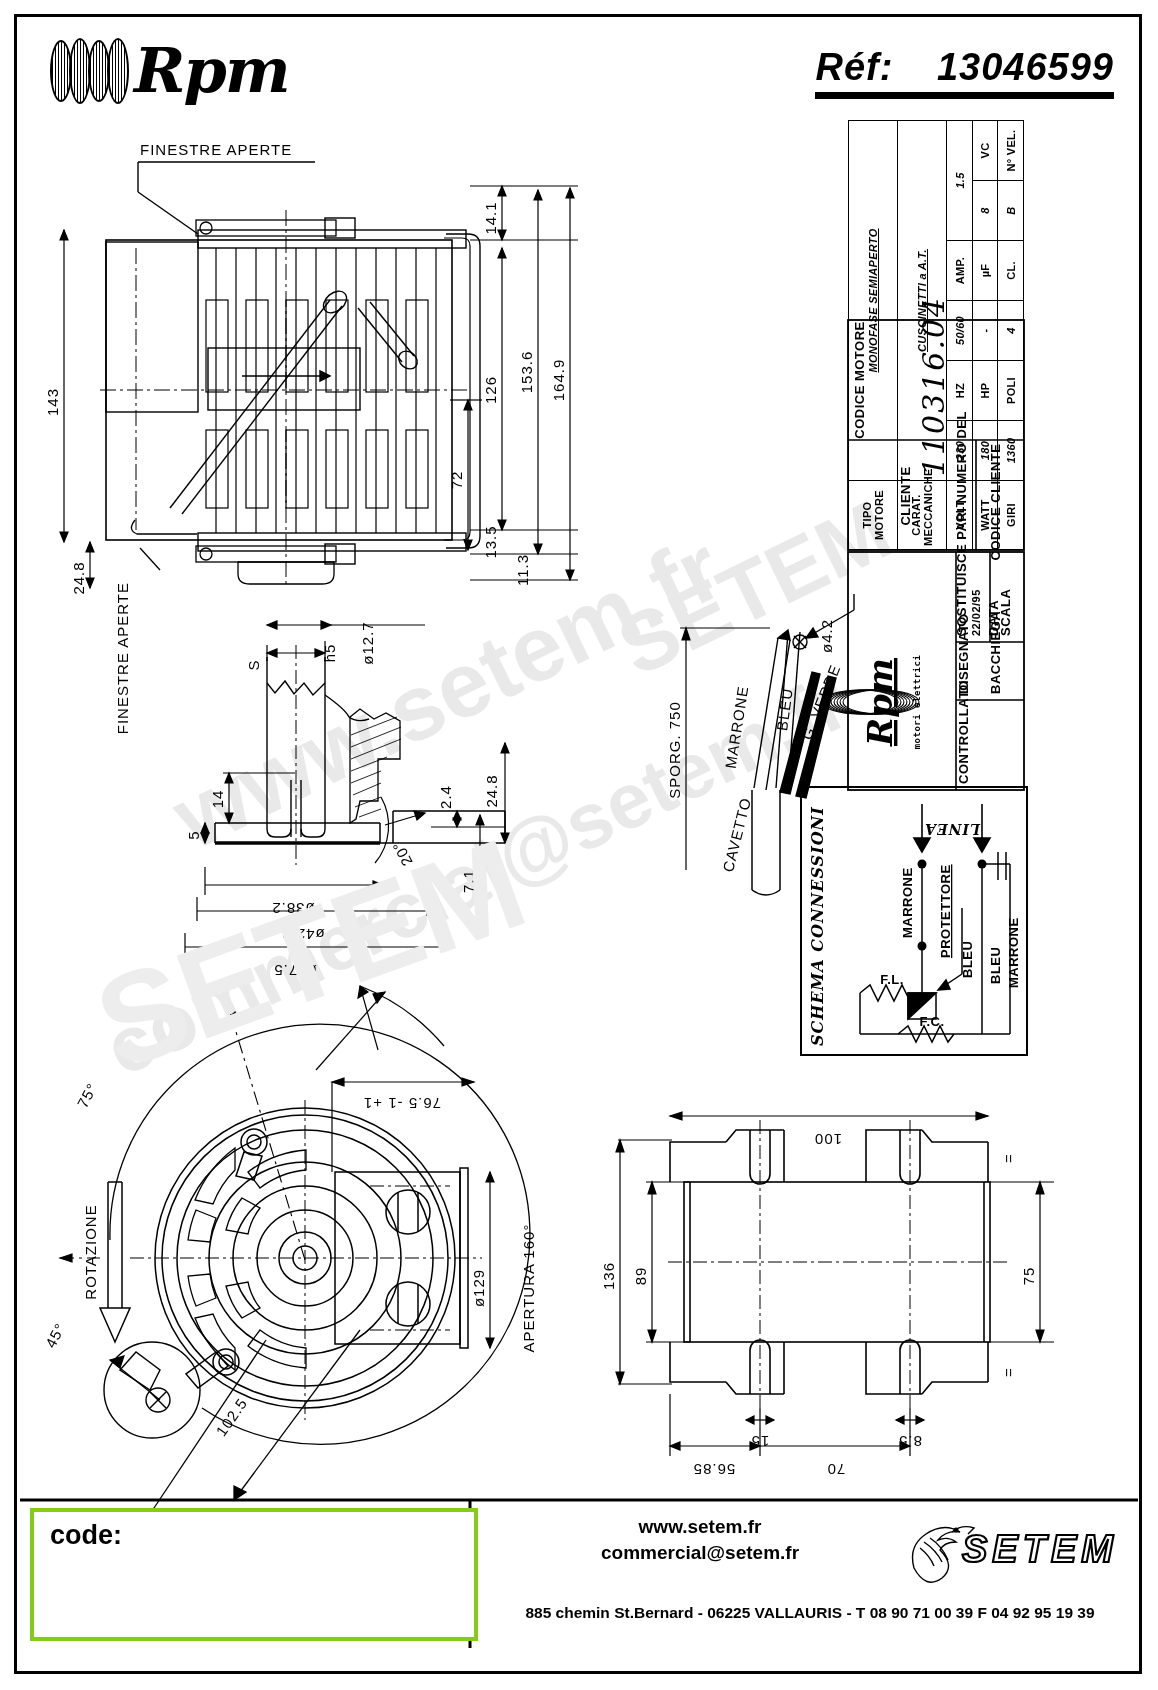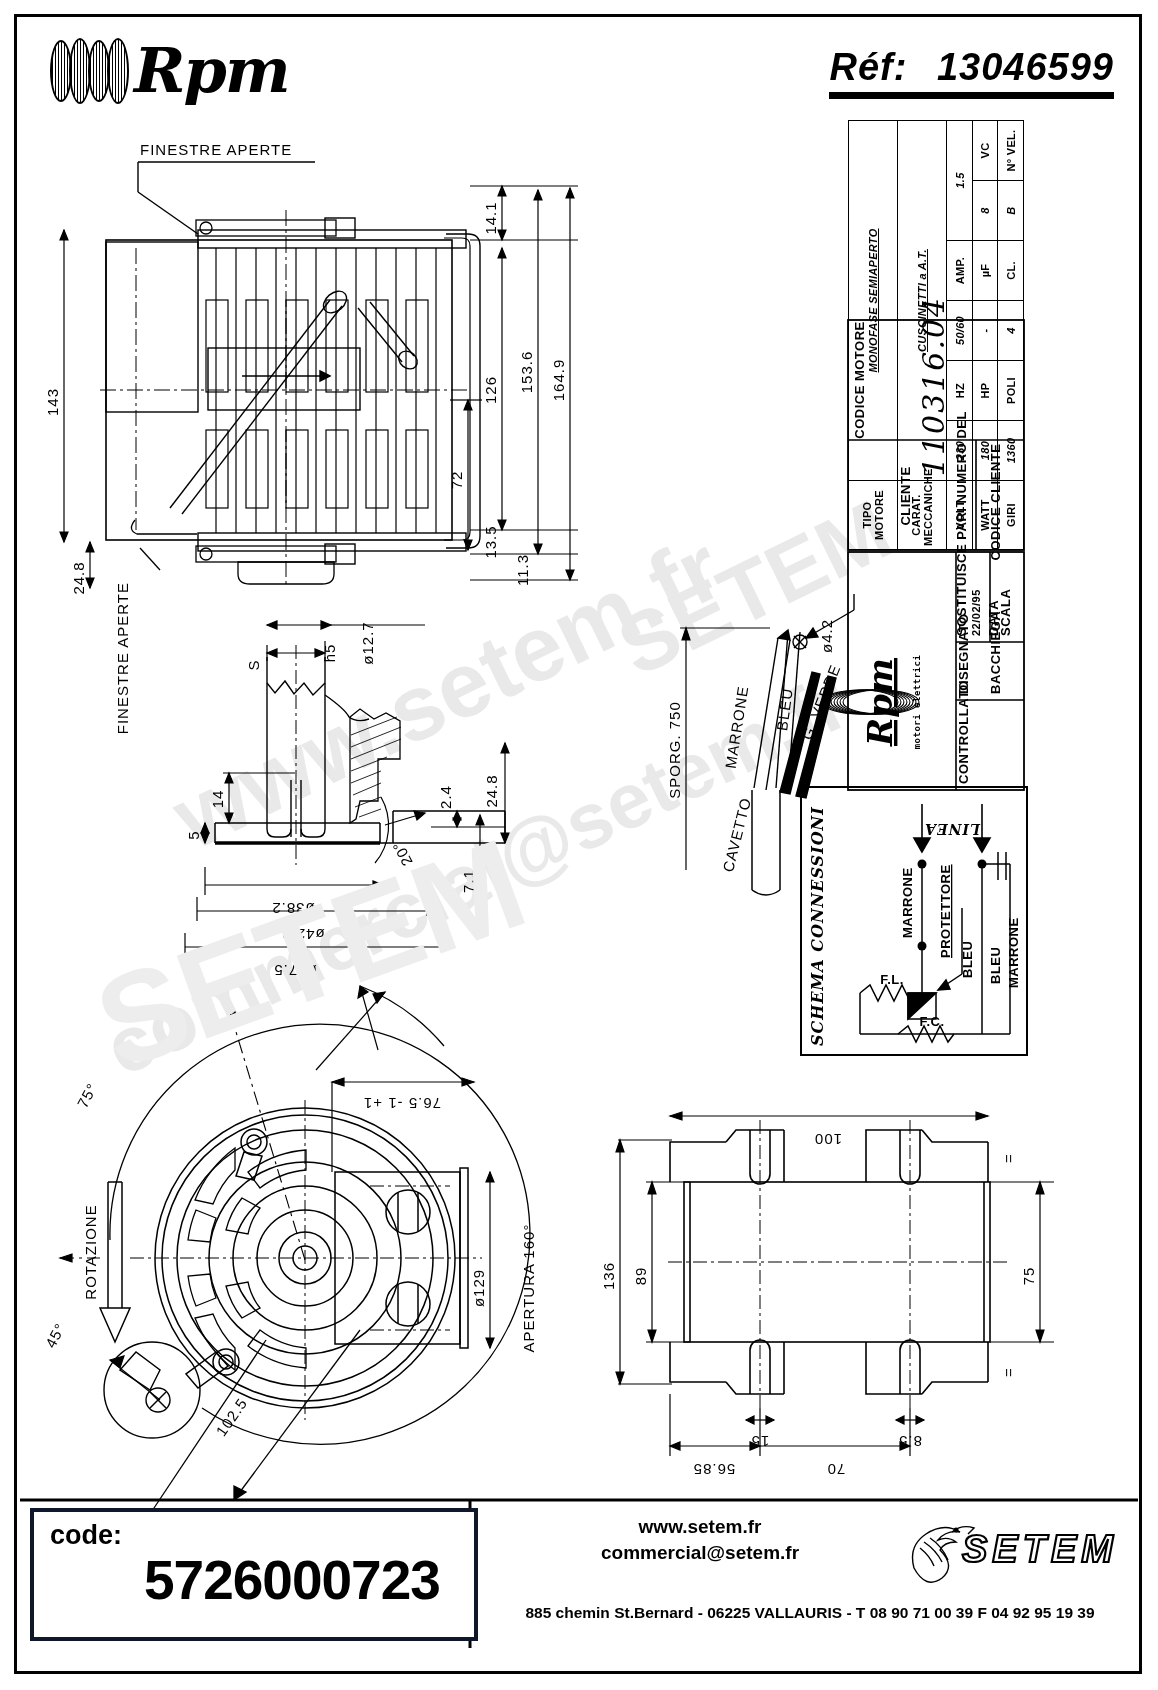--- a/index.html
+++ b/index.html
@@ -9,21 +9,21 @@
 
   
   .hdr{position:absolute;left:20px;top:20px;width:1118px;height:90px;}
   .logo-rpm{position:absolute;left:30px;top:18px;display:flex;align-items:center;}
   .coil{width:18px;height:58px;border:2px solid #000;border-radius:50%/50%;background:
       repeating-linear-gradient(to right,#000 0 1px,#fff 1px 3px);margin-right:-3px;}
   .coil.c2{height:62px;}
   .rpm-word{font-family:"DejaVu Serif",serif;font-style:italic;font-weight:700;font-size:62px;letter-spacing:-2px;margin-left:8px;line-height:0.9;}
   .ref{position:absolute;right:24px;top:26px;font-style:italic;font-weight:700;font-size:38px;
        border-bottom:7px solid #000;padding-bottom:3px;letter-spacing:1px;}
-  .ref .lbl{margin-right:18px;}
+  .ref .lbl{margin-right:32px;}
 
   
   .wm{position:absolute;color:#e9e9e9;font-weight:700;pointer-events:none;user-select:none;white-space:nowrap;}
   .wm1{left:150px;top:640px;font-size:92px;transform:rotate(-26deg);}
   .wm2{left:70px;top:830px;font-size:78px;transform:rotate(-26deg);}
   .wm3{left:610px;top:540px;font-size:84px;transform:rotate(-26deg);}
   .wm4{left:90px;top:880px;font-size:128px;transform:rotate(-20deg);color:#ededed;}
 
   
   svg{position:absolute;overflow:visible;}
@@ -41,21 +41,21 @@
   td.val{font-family:"DejaVu Serif",serif;font-style:italic;font-weight:700;font-size:15px;}
   td.ttl{font-family:"DejaVu Serif",serif;font-style:italic;font-weight:700;font-size:14.5px;text-decoration:underline;}
 
   
   .schema{position:absolute;left:800px;top:786px;width:224px;height:266px;border:2.2px solid #000;}
   .schema-title{position:absolute;left:6px;top:258px;transform-origin:left top;transform:rotate(-90deg);
      font-family:"DejaVu Serif",serif;font-style:italic;font-weight:700;font-size:16px;letter-spacing:1px;white-space:nowrap;}
 
   
   .foot{position:absolute;left:20px;top:1486px;width:1118px;height:180px;}
-  .codebox{position:absolute;left:10px;top:22px;width:440px;height:125px;border:4px solid #0f172a;background:#fff;}
+  .codebox{position:absolute;left:10px;top:22px;width:440px;height:125px;border:4px solid #84cc16;background:#fff;}
   .codelbl{position:absolute;left:16px;top:8px;font-size:27px;font-weight:700;}
   .codenum{position:absolute;left:110px;top:36px;font-size:55px;font-weight:700;letter-spacing:-1px;}
   .web{position:absolute;left:470px;top:28px;width:420px;text-align:center;font-size:19px;font-weight:700;line-height:1.35;}
   .addr{position:absolute;left:440px;top:118px;width:700px;text-align:center;font-size:15.5px;font-weight:700;}
   .setem-logo{position:absolute;left:880px;top:22px;width:250px;height:80px;}
   .setem-word{position:absolute;left:62px;top:20px;font-size:38px;font-weight:700;font-style:italic;letter-spacing:5px;
      color:#fff;-webkit-text-stroke:2.2px #000;}
 </style>
 </head>
 <body>
@@ -699,21 +699,20 @@
 
   <div class="wm wm4">SETEM</div>
 
   <div class="foot">
     <svg width="1118" height="180" style="left:0;top:0;">
       <line class="ln" x1="0" y1="14" x2="1118" y2="14" stroke-width="3"></line>
       <line class="ln" x1="450" y1="14" x2="450" y2="162" stroke-width="3"></line>
     </svg>
     <div class="codebox">
       <div class="codelbl">code:</div>
-      <div class="codenum">5726000723</div>
     </div>
     <div class="web">
       <div>www.setem.fr</div>
       <div>commercial@setem.fr</div>
     </div>
     <div class="addr">885 chemin St.Bernard  -  06225 VALLAURIS  -  T 08 90 71 00 39   F 04 92 95 19 39</div>
     <div class="setem-logo">
       <svg width="250" height="80" style="left:0;top:0;">
         <g stroke="#000" fill="none" stroke-width="1.4">
           <path d="M14 60 q-6 -22 12 -34 q18 -12 34 -2 q-14 -2 -22 8 q10 -4 18 2 q-12 0 -16 8 q16 16 2 28 q-16 12 -28 -10 z" fill="#fff"></path>

